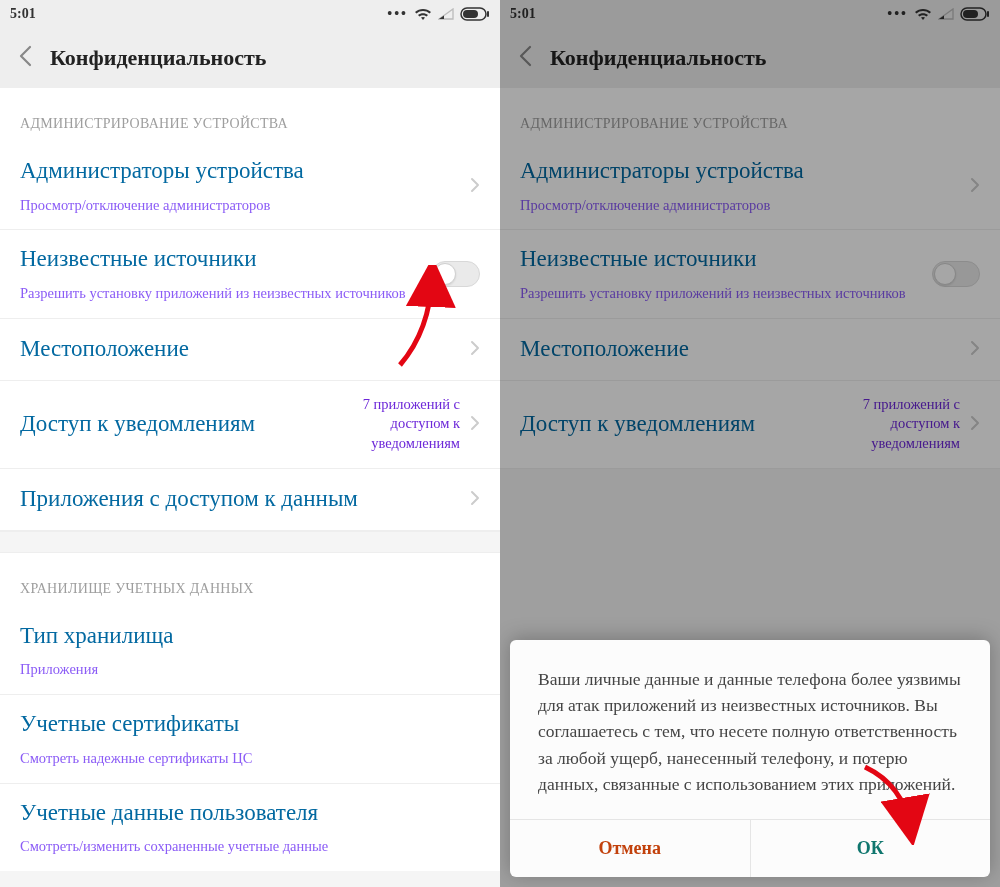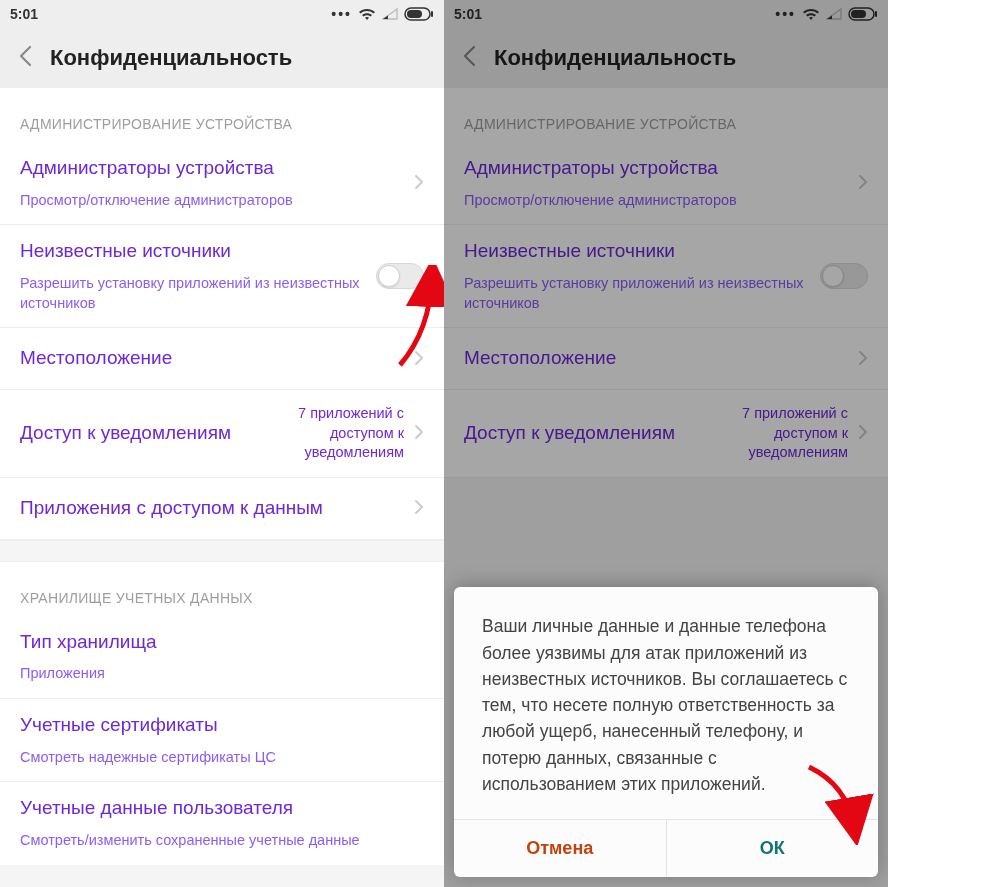--- a/index.html
+++ b/index.html
@@ -5,25 +5,26 @@
   * { box-sizing: border-box; margin: 0; padding: 0; }
   body {
     font-family: -apple-system, "Helvetica Neue", Arial, sans-serif;
     background: #fff;
     width: 1000px;
     height: 887px;
     overflow: hidden;
     display: flex;
   }
   .screen {
-    width: 444px;
+    width: 500px;
     height: 887px;
     position: relative;
     background: #f5f5f5;
     overflow: hidden;
+    font-family: Liberation Serif, serif;
   }
   .screen.right .dim {
     background: rgba(0,0,0,0.35);
     position: absolute;
     inset: 0;
     z-index: 5;
   }
   
   .status-bar {
     height: 28px;
@@ -91,22 +92,22 @@
     display: flex;
     align-items: center;
     padding: 14px 20px;
     background: #fff;
     border-bottom: 1px solid #eee;
     min-height: 62px;
     position: relative;
   }
   .row-main { flex: 1; min-width: 0; }
   .row-title {
-    font-size: 19px;
-    color: #6d28d9;
+    font-size: 23px;
+    color: #0369a1;
     line-height: 1.3;
   }
   .row-sub {
     font-size: 14.5px;
     color: #8b5cf6;
     line-height: 1.35;
     margin-top: 10px;
   }
   .row-value {
     font-size: 14.5px;

